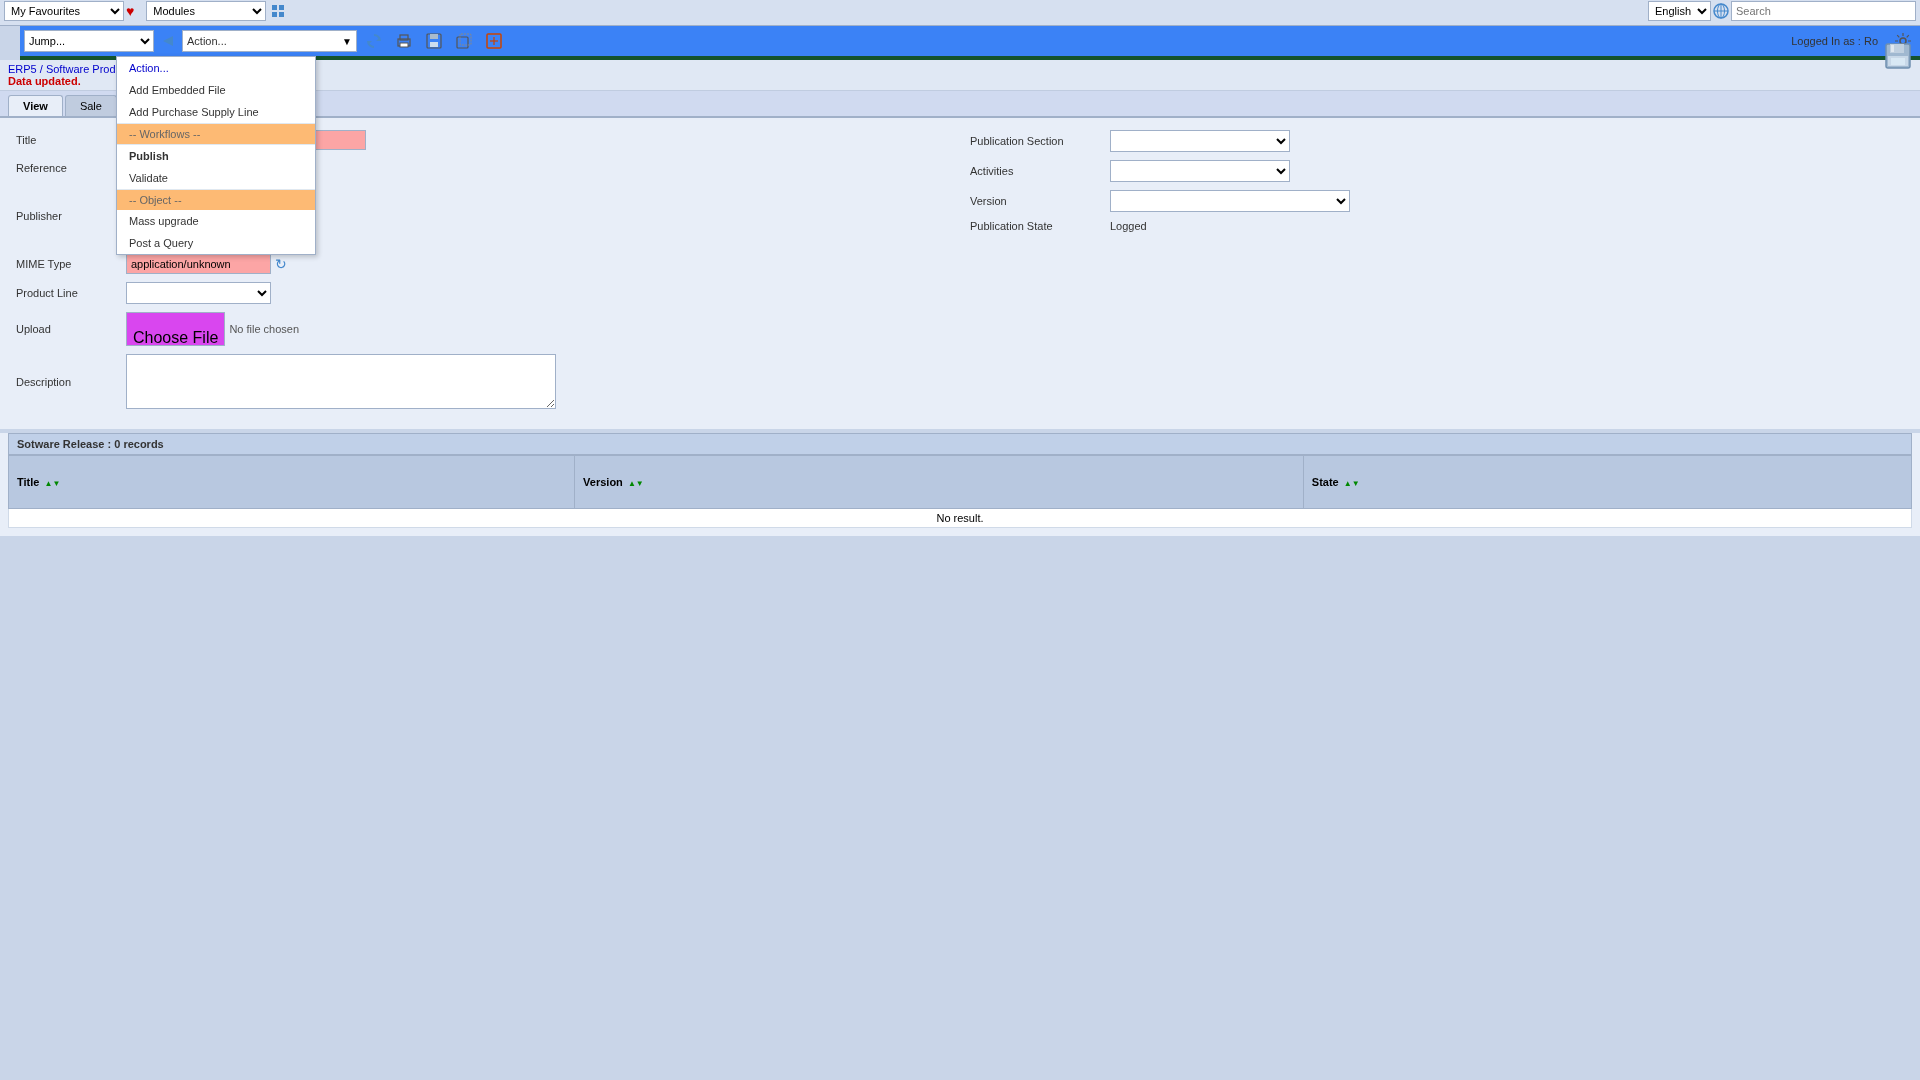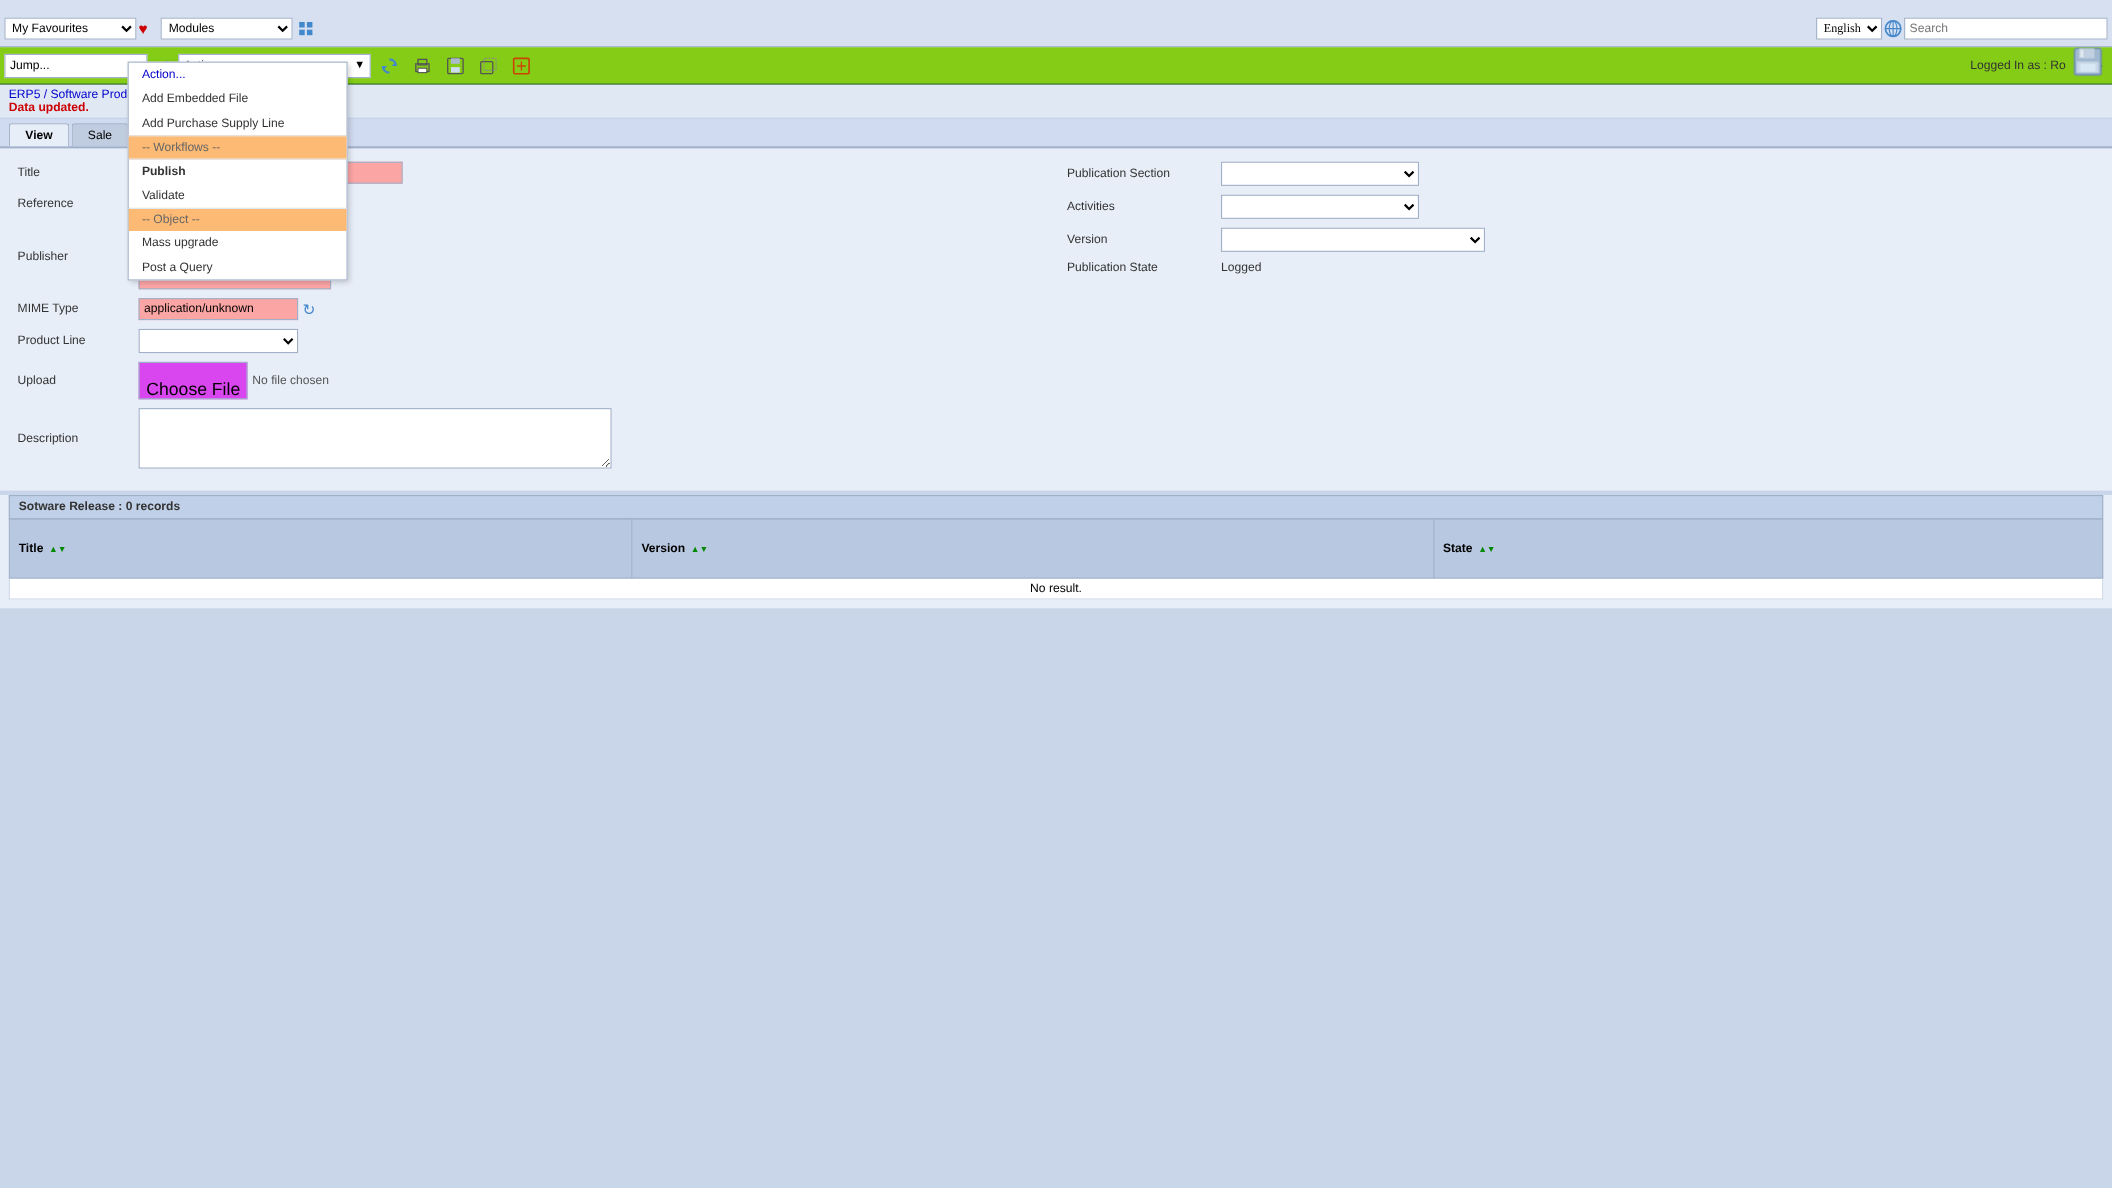--- a/index.html
+++ b/index.html
@@ -8,25 +8,25 @@
       font-size: 12px;
       background: #c9d5e8;
       width: 1920px;
       min-height: 1080px;
       overflow-x: hidden;
     }
 
     
     .top-bar {
       display: flex;
-      align-items: flex-start;
+      align-items: flex-end;
       background: #d6e0f0;
       border-bottom: 1px solid #a0b0c8;
-      height: 43px;
-      padding: 16px 4px;
+      height: 26px;
+      padding: 4px 4px;
       gap: 4px;
     }
     .top-bar .fav-section {
       display: flex;
       align-items: center;
       gap: 2px;
     }
     .top-bar select {
       height: 20px;
       font-size: 11px;
@@ -65,32 +65,32 @@
       border: 1px solid #a0b0c8;
       padding: 0 4px;
       font-size: 11px;
     }
     .lang-select {
       height: 20px;
       font-size: 11px;
       border: 1px solid #a0b0c8;
       background: white;
       margin-left: 4px;
-      font-family: Liberation Serif, serif;
     }
 
     
     .toolbar {
       display: flex;
       align-items: center;
-      background: #84cc16;
-      border-bottom: 1px solid #14532d;
+      background: #3b82f6;
+      border-bottom: 4px solid #14532d;
       height: 34px;
       padding: 0 4px;
       gap: 4px;
+      margin-left: 20px;
     }
     .jump-select {
       height: 22px;
       font-size: 11px;
       border: 1px solid #a0b0c8;
       background: white;
       width: 130px;
     }
     .action-dropdown {
       position: relative;

